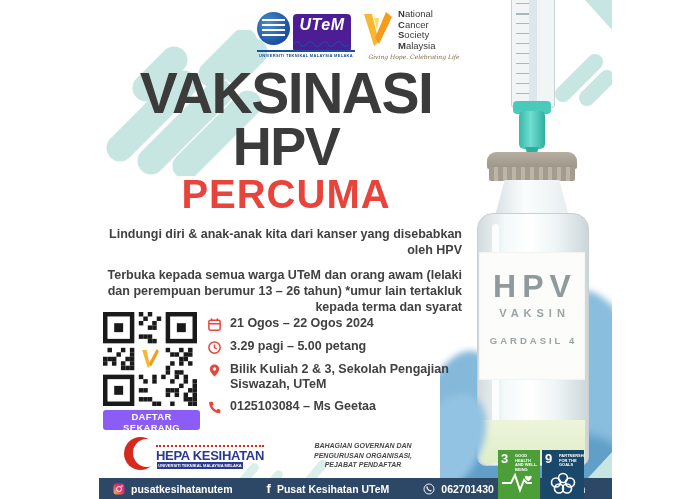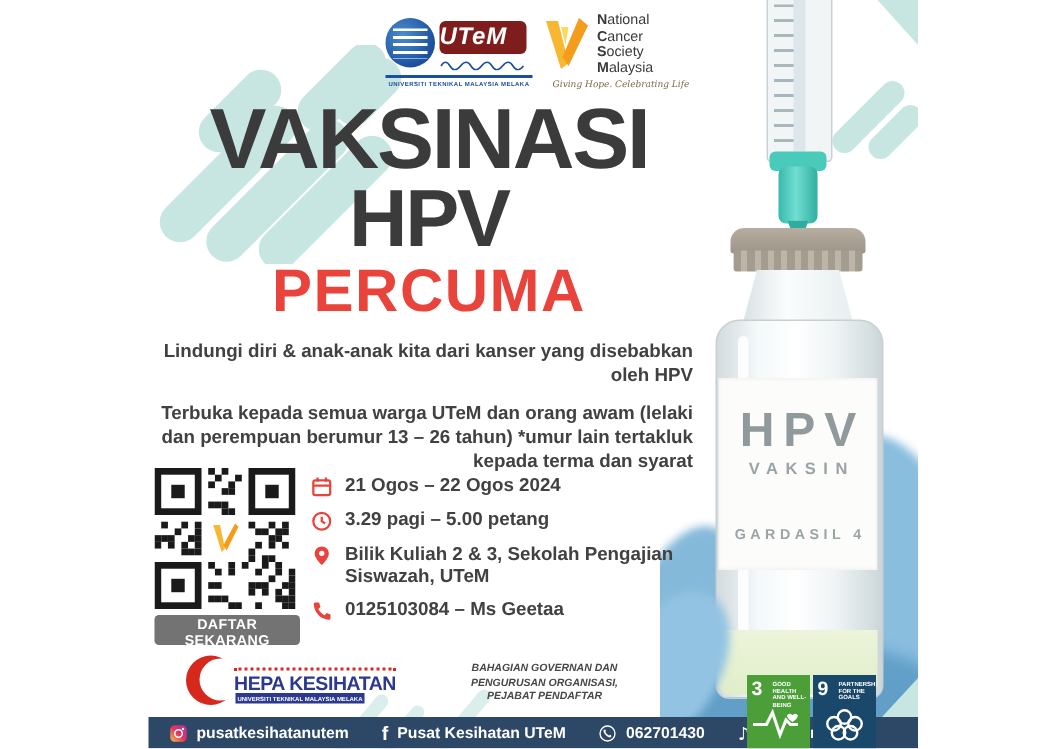--- a/index.html
+++ b/index.html
@@ -12,23 +12,23 @@
   .teal-tri{position:absolute;left:588px;top:452px;width:24px;height:26px;
             background:#c8e6e1;clip-path:polygon(100% 0,100% 100%,0 100%);z-index:4;}
   .bot-stripe{position:absolute;width:9px;border-radius:5px;background:#cdeae4;opacity:.75;z-index:1;}
 
   
   .utem-logo{left:257px;top:9px;width:98px;height:50px;z-index:3;}
   .utem-circle{position:absolute;left:0;top:3px;width:33px;height:33px;border-radius:50%;
      background:radial-gradient(circle at 35% 35%, #4d8ecb, #1b4fa0 70%);overflow:hidden;}
   .utem-circle:before{content:"";position:absolute;left:5px;top:7px;width:23px;height:20px;
      background:repeating-linear-gradient(#fff 0 2px, transparent 2px 5px);}
-  .utem-word{position:absolute;left:36px;top:5px;width:58px;height:22px;background:#7f1d1d;
+  .utem-word{position:absolute;left:36px;top:5px;width:58px;height:38px;background:#4c1d95;
      border-radius:4px;color:#fff;font-weight:bold;font-style:italic;font-size:16px;
-     line-height:22px;letter-spacing:.5px;}
+     line-height:22px;text-align:center;letter-spacing:.5px;}
   .utem-jawi{position:absolute;left:36px;top:30px;}
   .utem-full{position:absolute;left:0px;top:41px;width:98px;font-size:4px;font-weight:bold;
      color:#1b4fa0;letter-spacing:.3px;text-align:center;border-top:2px solid #1b4fa0;padding-top:1px;}
 
   .ncsm-logo{left:362px;top:8px;width:104px;height:54px;z-index:3;}
   .ncsm-v{position:absolute;left:0;top:4px;}
   .ncsm-lines{position:absolute;left:36px;top:1px;font-size:9.5px;line-height:10.5px;color:#3a3a3a;}
   .ncsm-line::first-letter{font-weight:bold;}
   .ncsm-tagline{position:absolute;left:0px;top:45px;width:104px;text-align:center;
      font-family:"DejaVu Serif",serif;font-style:italic;font-size:6px;color:#7a6a45;}
@@ -40,21 +40,21 @@
   .title-line.l2{font-size:54px;line-height:50px;}
   .title-free{font-size:40px;line-height:46px;font-weight:bold;color:#e8443b;letter-spacing:1px;}
 
   
   .intro{left:104px;top:226px;width:358px;z-index:3;}
   .intro p{margin:0 0 9px 0;font-size:12.5px;font-weight:bold;line-height:16px;color:#414141;text-align:right;}
 
   
   .qr-wrap{left:103px;top:312px;width:97px;z-index:3;}
   .qr-svg{display:block;width:94px;height:94px;background:#fff;}
-  .register-btn{margin-top:4px;width:97px;height:20px;background:#737373;border:none;
+  .register-btn{margin-top:4px;width:97px;height:20px;background:#8b5cf6;border:none;
      border-radius:3px;color:#fff;font-weight:bold;font-size:9.5px;letter-spacing:.3px;
      font-family:"Liberation Sans",sans-serif;cursor:pointer;display:block;}
 
   
   .details{left:207px;top:316px;width:272px;z-index:3;}
   .detail-row{display:flex;gap:8px;margin-bottom:7px;align-items:flex-start;}
   .detail-row svg{flex:0 0 auto;margin-top:1px;}
   .detail-text{font-size:12.5px;font-weight:bold;line-height:15px;color:#414141;}
 
   
@@ -113,25 +113,25 @@
   .vial-body{position:absolute;left:37px;top:213px;width:110px;height:251px;
      background:linear-gradient(90deg,#d3dbde,#f4f9fa 25%,#ffffff 48%,#eef4f5 72%,#ccd6d9);
      border:1px solid #c6d0d3;border-radius:16px 16px 9px 9px;}
   .vial-shine{position:absolute;left:14px;top:10px;width:7px;height:230px;background:rgba(255,255,255,.85);border-radius:4px;}
   .vial-liquid{position:absolute;left:39px;top:420px;width:106px;height:43px;
      background:linear-gradient(#edf4da,#dfeec9);border-radius:0 0 8px 8px;}
   .vial-label{position:absolute;left:39px;top:252px;width:106px;height:128px;background:#fcfcfa;
      box-shadow:0 0 3px rgba(0,0,0,.08) inset;text-align:center;z-index:3;}
   .vial-hpv{margin-top:16px;font-size:32px;font-weight:bold;color:#90999c;letter-spacing:6px;text-indent:6px;}
   .vial-vaksin{margin-top:2px;font-size:11px;font-weight:bold;color:#9aa4a7;letter-spacing:5px;text-indent:5px;}
-  .vial-brand{margin-top:32px;font-size:9.5px;font-weight:bold;color:#9aa4a7;letter-spacing:3px;text-indent:3px;}
+  .vial-brand{margin-top:16px;font-size:9.5px;font-weight:bold;color:#9aa4a7;letter-spacing:3px;text-indent:3px;}
 
   
   .footer{left:99px;top:478px;width:513px;height:21px;background:#2d4767;z-index:5;
-     display:flex;align-items:center;padding-left:14px;gap:22px;box-sizing:border-box;}
+     display:flex;align-items:center;padding-left:14px;gap:34px;box-sizing:border-box;}
   .f-item{display:flex;align-items:center;gap:6px;color:#fff;font-size:10.5px;font-weight:bold;cursor:pointer;}
   .fb-f{font-size:13px;font-weight:bold;line-height:13px;}
   .tiktok-note{font-family:"DejaVu Sans",sans-serif;font-size:12px;line-height:12px;}
 </style>
 </head>
 <body>
 
 <div id="canvas">
 
   <svg class="decor" style="left:88px;top:30px;" width="182" height="146" viewBox="0 0 182 146">

